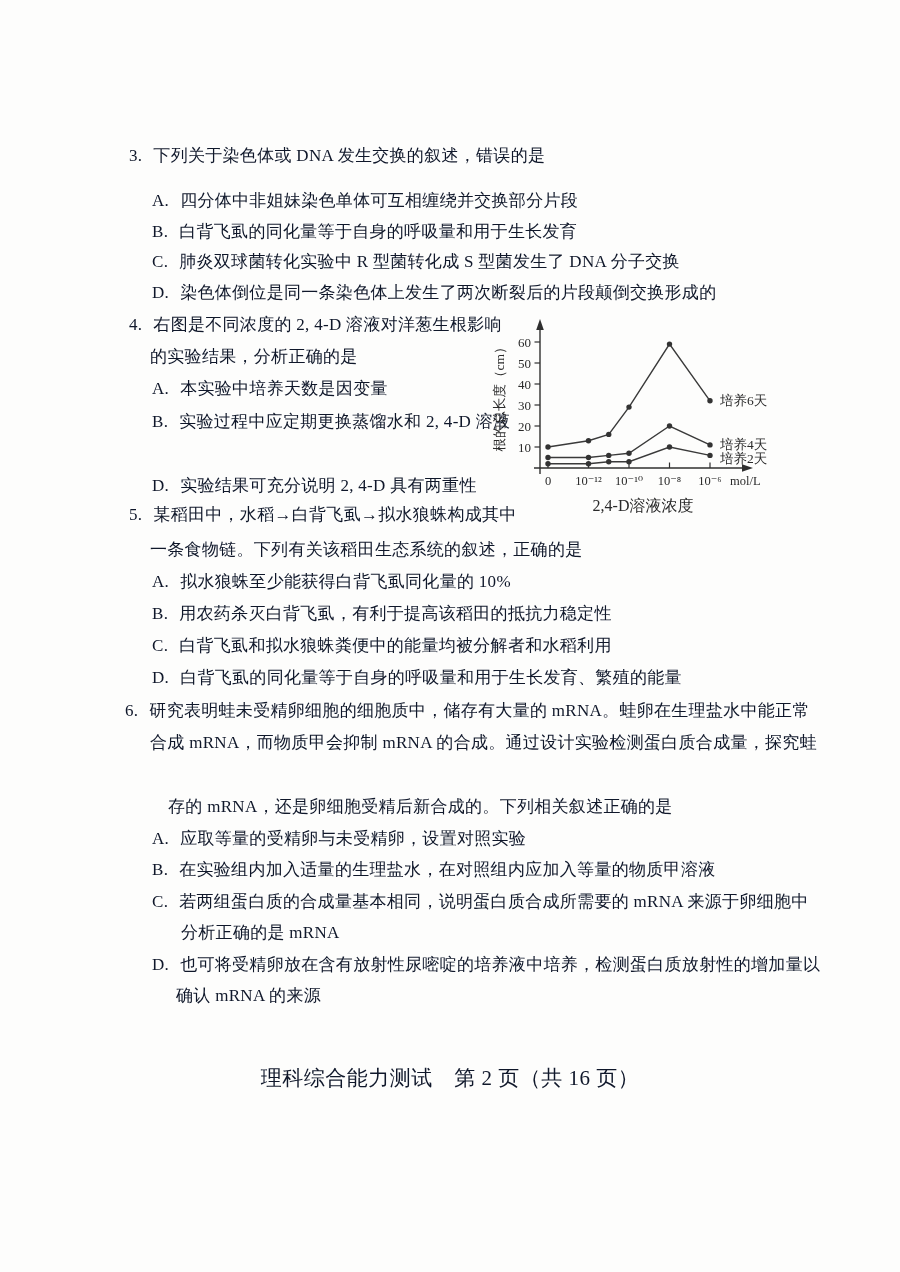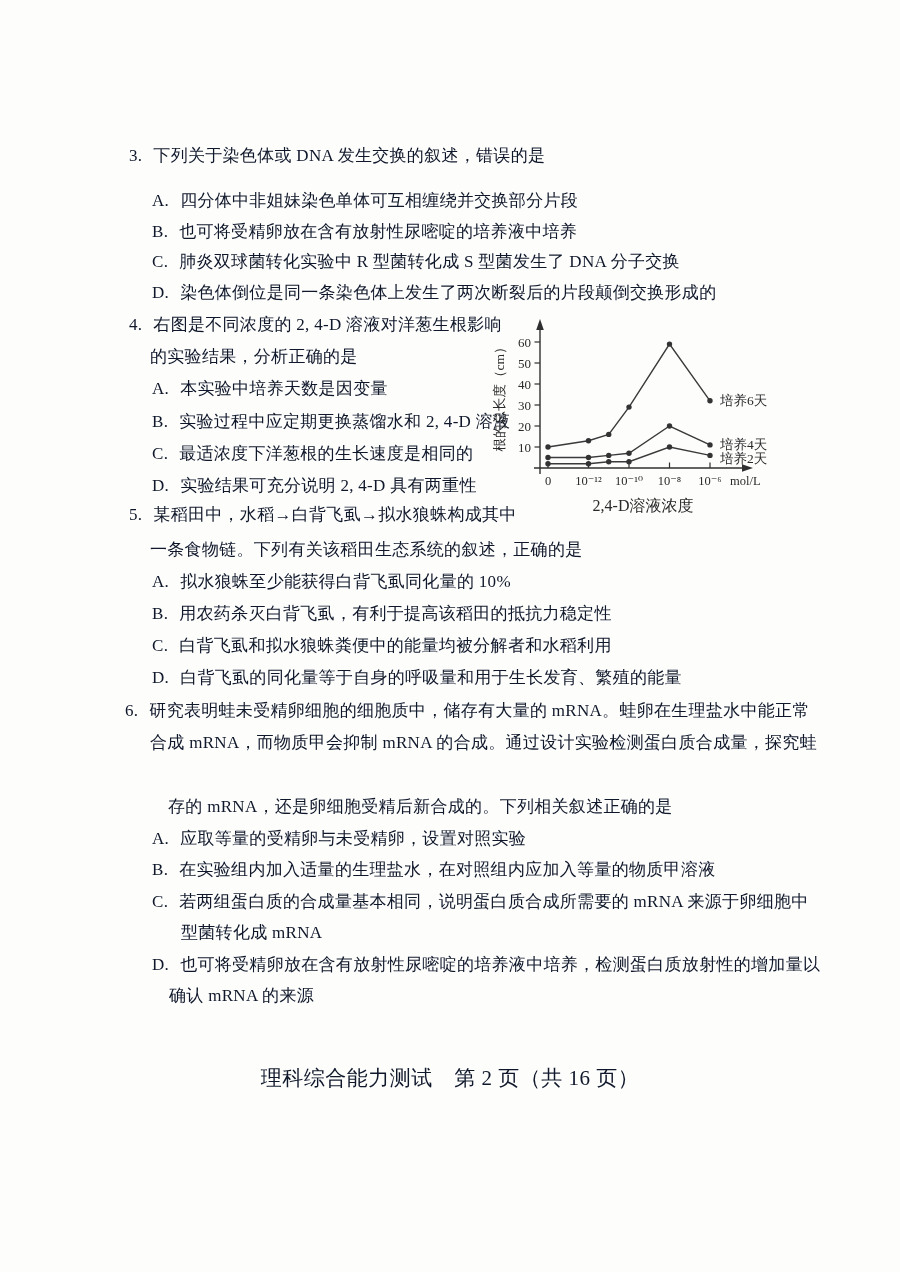--- a/index.html
+++ b/index.html
@@ -37,41 +37,38 @@
 
 <div class="page">
 
   <div class="ln" style="left:129px;top:146px">
     <span class="qnum">3.</span><span>下列关于染色体或 DNA 发生交换的叙述，错误的是</span>
   </div>
   <div class="ln" style="left:152px;top:191px">
     <span class="olab">A.</span><span>四分体中非姐妹染色单体可互相缠绕并交换部分片段</span>
   </div>
   <div class="ln" style="left:152px;top:222px">
-    <span class="olab">B.</span><span>也可将受精卵放在含有放射性尿嘧啶的培养液中培养</span>
+    <span class="olab">B.</span><span>白背飞虱的同化量等于自身的呼吸量和用于生长发育</span>
   </div>
   <div class="ln" style="left:152px;top:283px">
     <span class="olab">D.</span><span>染色体倒位是同一条染色体上发生了两次断裂后的片段颠倒交换形成的</span>
   </div>
   <div class="ln" style="left:152px;top:252px">
     <span class="olab">C.</span><span>肺炎双球菌转化实验中 R 型菌转化成 S 型菌发生了 DNA 分子交换</span>
   </div>
 
   <div class="ln" style="left:129px;top:315px">
     <span class="qnum">4.</span><span>右图是不同浓度的 2, 4-D 溶液对洋葱生根影响</span>
   </div>
   <div class="ln" style="left:150px;top:347px">的实验结果，分析正确的是</div>
   <div class="ln" style="left:152px;top:379px">
     <span class="olab">A.</span><span>本实验中培养天数是因变量</span>
   </div>
   <div class="ln" style="left:152px;top:412px">
     <span class="olab">B.</span><span>实验过程中应定期更换蒸馏水和 2, 4-D 溶液</span>
-  </div>
-  <div class="ln" style="left:152px;top:444px">
-    <span class="olab">C.</span><span>最适浓度下洋葱根的生长速度是相同的</span>
   </div>
   <div class="ln" style="left:152px;top:476px">
     <span class="olab">D.</span><span>实验结果可充分说明 2, 4-D 具有两重性</span>
   </div>
 
   <div class="chart">
     <svg id="chart-svg" width="312" height="212" viewBox="0 0 312 212">
         <line x1="50" y1="166" x2="50" y2="20" stroke="#2f2f2f" stroke-width="1.4"></line>
         <polygon points="50,11 46.2,22 53.8,22" fill="#2f2f2f"></polygon>
         <line x1="44" y1="160" x2="256" y2="160" stroke="#2f2f2f" stroke-width="1.4"></line>
@@ -152,21 +149,21 @@
   <div class="ln" style="left:168px;top:797px">存的 mRNA，还是卵细胞受精后新合成的。下列相关叙述正确的是</div>
   <div class="ln" style="left:152px;top:829px">
     <span class="olab">A.</span><span>应取等量的受精卵与未受精卵，设置对照实验</span>
   </div>
   <div class="ln" style="left:152px;top:860px">
     <span class="olab">B.</span><span>在实验组内加入适量的生理盐水，在对照组内应加入等量的物质甲溶液</span>
   </div>
   <div class="ln" style="left:152px;top:892px">
     <span class="olab">C.</span><span>若两组蛋白质的合成量基本相同，说明蛋白质合成所需要的 mRNA 来源于卵细胞中</span>
   </div>
-  <div class="ln" style="left:181px;top:923px">型菌转化成 mRNA</div>
+  <div class="ln" style="left:181px;top:923px">分析正确的是 mRNA</div>
   <div class="ln" style="left:152px;top:955px">
     <span class="olab">D.</span><span>也可将受精卵放在含有放射性尿嘧啶的培养液中培养，检测蛋白质放射性的增加量以</span>
   </div>
-  <div class="ln" style="left:169px;top:986px">确认 mRNA 的来源</div>
+  <div class="ln" style="left:176px;top:986px">确认 mRNA 的来源</div>
 
   <div class="footer">理科综合能力测试　第 2 页（共 16 页）</div>
 
 </div>
 
 </body></html>

